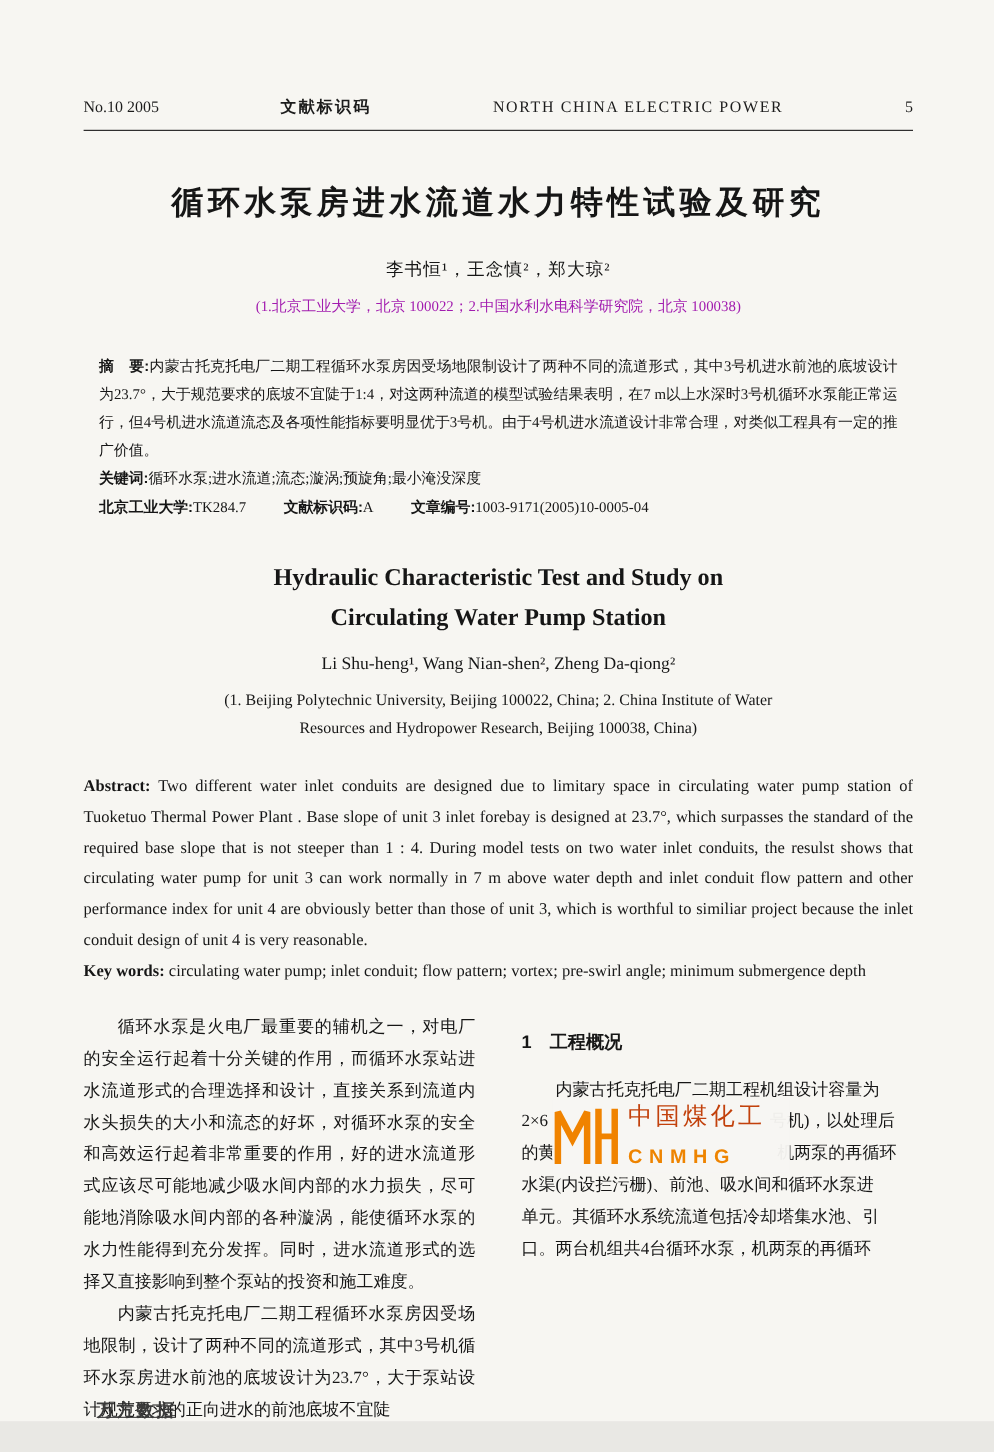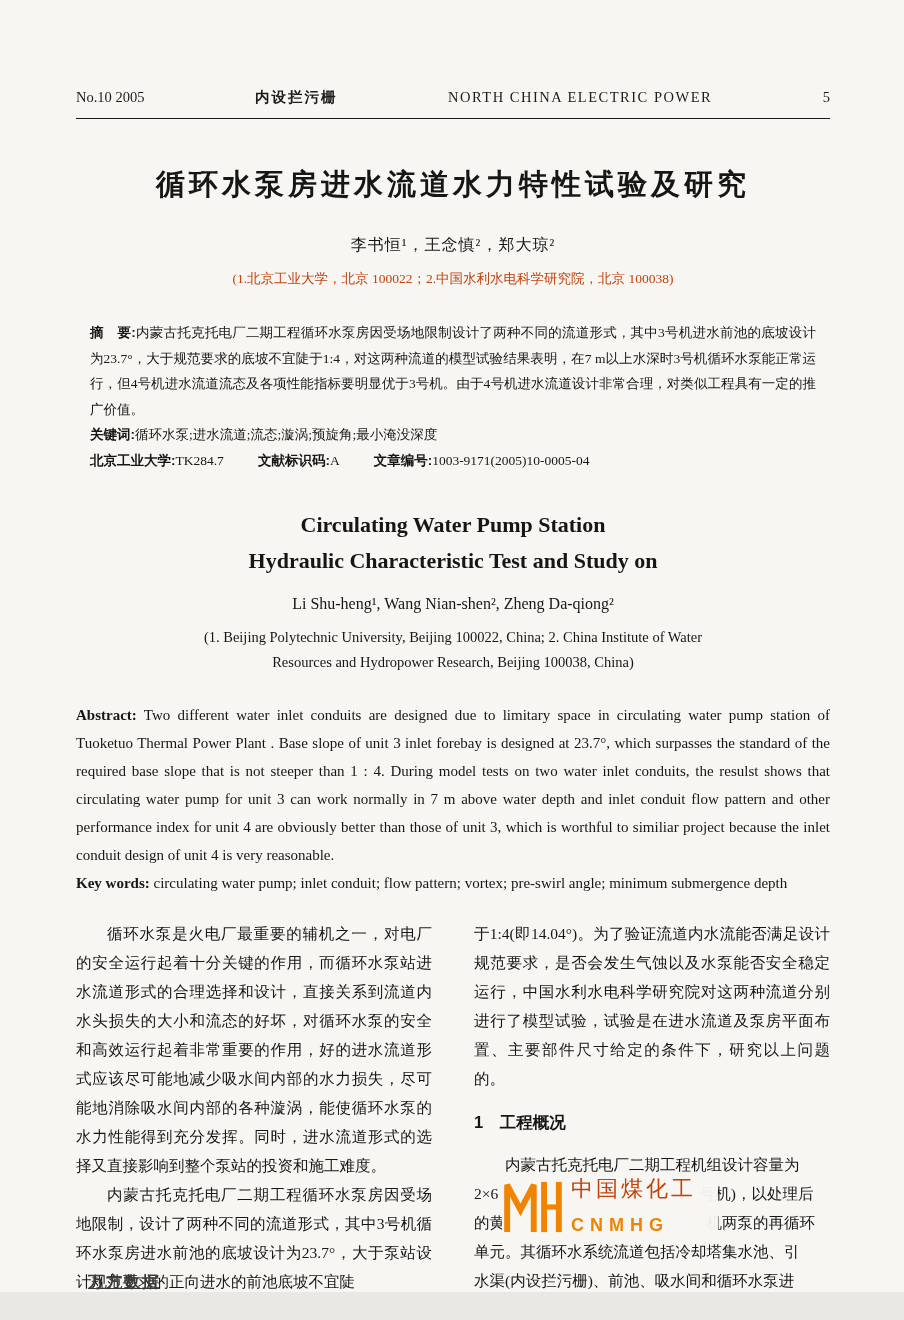--- a/index.html
+++ b/index.html
@@ -23,21 +23,21 @@
   .header .jcn{font-weight:bold;letter-spacing:2px;}
   .header .jen{letter-spacing:1.5px;}
   .rule{border-bottom:1.6px solid #1a1a1a;margin-top:11px;}
 
   
   .title-cn{
     margin:46px 0 4px;text-align:center;
     font-size:29px;font-weight:bold;letter-spacing:4px;
   }
   .authors-cn{margin-top:30px;text-align:center;font-size:16px;letter-spacing:1px;}
-  .affil-cn{margin-top:14px;text-align:center;font-size:13.5px;color:#c2410c;}
+  .affil-cn{margin-top:14px;text-align:center;font-size:13.5px;color:#a21caf;}
 
   
   .abs-cn{margin-top:32px;padding:0 14px;font-size:13.5px;line-height:25.5px;}
   .abs-cn p{margin:0;}
   .abs-cn b{font-family:"Liberation Sans","DejaVu Sans",sans-serif;font-weight:bold;}
   .cls span{margin-right:4px;}
   .cls .gap{display:inline-block;width:26px;}
 
   
   .title-en{margin:34px 0 0;text-align:center;font-size:22px;line-height:36px;font-weight:bold;}
@@ -73,65 +73,64 @@
   }
 </style>
 </head>
 <body>
 
 <div class="page">
   <div class="content">
 
     <div class="header">
       <span>No.10  2005</span>
-      <span class="jcn">内设拦污栅</span>
+      <span class="jcn">文献标识码</span>
       <span class="jen">NORTH CHINA ELECTRIC POWER</span>
       <span>5</span>
     </div>
     <div class="rule"></div>
 
     <h1 class="title-cn">循环水泵房进水流道水力特性试验及研究</h1>
     <div class="authors-cn">李书恒¹，王念慎²，郑大琼²</div>
     <div class="affil-cn">(1.北京工业大学，北京 100022；2.中国水利水电科学研究院，北京 100038)</div>
 
     <div class="abs-cn">
       <p class="just"><b>摘　要:</b><span>内蒙古托克托电厂二期工程循环水泵房因受场地限制设计了两种不同的流道形式，其中3号机进水前池的底坡设计为23.7°，大于规范要求的底坡不宜陡于1:4，对这两种流道的模型试验结果表明，在7 m以上水深时3号机循环水泵能正常运行，但4号机进水流道流态及各项性能指标要明显优于3号机。由于4号机进水流道设计非常合理，对类似工程具有一定的推广价值。</span></p>
       <p><b>关键词:</b><span>循环水泵;进水流道;流态;漩涡;预旋角;最小淹没深度</span></p>
       <p class="cls">
         <b>北京工业大学:</b><span>TK284.7</span><span class="gap"></span><b>文献标识码:</b><span>A</span><span class="gap"></span><b>文章编号:</b><span>1003-9171(2005)10-0005-04</span>
       </p>
     </div>
 
     <h2 class="title-en">
+      <div>Hydraulic Characteristic Test and Study on</div>
       <div>Circulating Water Pump Station</div>
-      <div>Hydraulic Characteristic Test and Study on</div>
     </h2>
     <div class="authors-en">Li Shu-heng¹, Wang Nian-shen², Zheng Da-qiong²</div>
     <div class="affil-en">
       <div>(1. Beijing Polytechnic University, Beijing 100022, China; 2. China Institute of Water</div>
       <div>Resources and Hydropower Research, Beijing 100038, China)</div>
     </div>
 
     <p class="abs-en just"><b>Abstract:</b> <span>Two different water inlet conduits are designed due to limitary space in circulating water pump station of Tuoketuo Thermal Power Plant . Base slope of unit 3 inlet forebay is designed at 23.7°, which surpasses the standard of the required base slope that is not steeper than 1 : 4. During model tests on two water inlet conduits, the resulst shows that circulating water pump for unit 3 can work normally in 7 m above water depth and inlet conduit flow pattern and other performance index for unit 4 are obviously better than those of unit 3, which is worthful to similiar project because the inlet conduit design of unit 4 is very reasonable.</span></p>
     <p class="kw-en just"><b>Key words:</b> <span>circulating water pump; inlet conduit; flow pattern; vortex; pre-swirl angle; minimum submergence depth</span></p>
 
     <div class="body">
       <div class="col">
         <p class="indent just">循环水泵是火电厂最重要的辅机之一，对电厂的安全运行起着十分关键的作用，而循环水泵站进水流道形式的合理选择和设计，直接关系到流道内水头损失的大小和流态的好坏，对循环水泵的安全和高效运行起着非常重要的作用，好的进水流道形式应该尽可能地减少吸水间内部的水力损失，尽可能地消除吸水间内部的各种漩涡，能使循环水泵的水力性能得到充分发挥。同时，进水流道形式的选择又直接影响到整个泵站的投资和施工难度。</p>
         <p class="indent just">内蒙古托克托电厂二期工程循环水泵房因受场地限制，设计了两种不同的流道形式，其中3号机循环水泵房进水前池的底坡设计为23.7°，大于泵站设计规范要求的正向进水的前池底坡不宜陡</p>
       </div>
       <div class="col">
-        <p class="just">于1:4(即14.04°)。为了验证流道内水流能否满足设计规范要求，是否会发生气蚀以及水泵能否安全稳定运行，中国水利水电科学研究院对这两种流道分别进行了模型试验，试验是在进水流道及泵房平面布置、主要部件尺寸给定的条件下，研究以上问题的。</p>
         <h3 class="sec">1　工程概况</h3>
         <div class="lines">
           <div class="line">　　内蒙古托克托电厂二期工程机组设计容量为</div>
           <div class="line">2×6　　　　　　　　　　　　　号机)，以处理后</div>
           <div class="line">的黄　　　　　　　　　　　　　机两泵的再循环</div>
+          <div class="line">水渠(内设拦污栅)、前池、吸水间和循环水泵进</div>
           <div class="line">单元。其循环水系统流道包括冷却塔集水池、引</div>
-          <div class="line">水渠(内设拦污栅)、前池、吸水间和循环水泵进</div>
           <div class="line">口。两台机组共4台循环水泵，机两泵的再循环</div>
 
           <div class="watermark">
             <svg width="62" height="58" viewBox="0 0 84 76">
               <polyline points="7,68 7,8 25,42 43,8 43,68" fill="none" stroke="#f08300" stroke-width="8" stroke-linecap="square" stroke-linejoin="miter"></polyline>
               <line x1="57" y1="8" x2="57" y2="68" stroke="#f08300" stroke-width="8" stroke-linecap="square"></line>
               <line x1="77" y1="8" x2="77" y2="68" stroke="#f08300" stroke-width="8" stroke-linecap="square"></line>
               <line x1="57" y1="38" x2="77" y2="38" stroke="#f08300" stroke-width="7"></line>
             </svg>
             <div class="wm-text">

